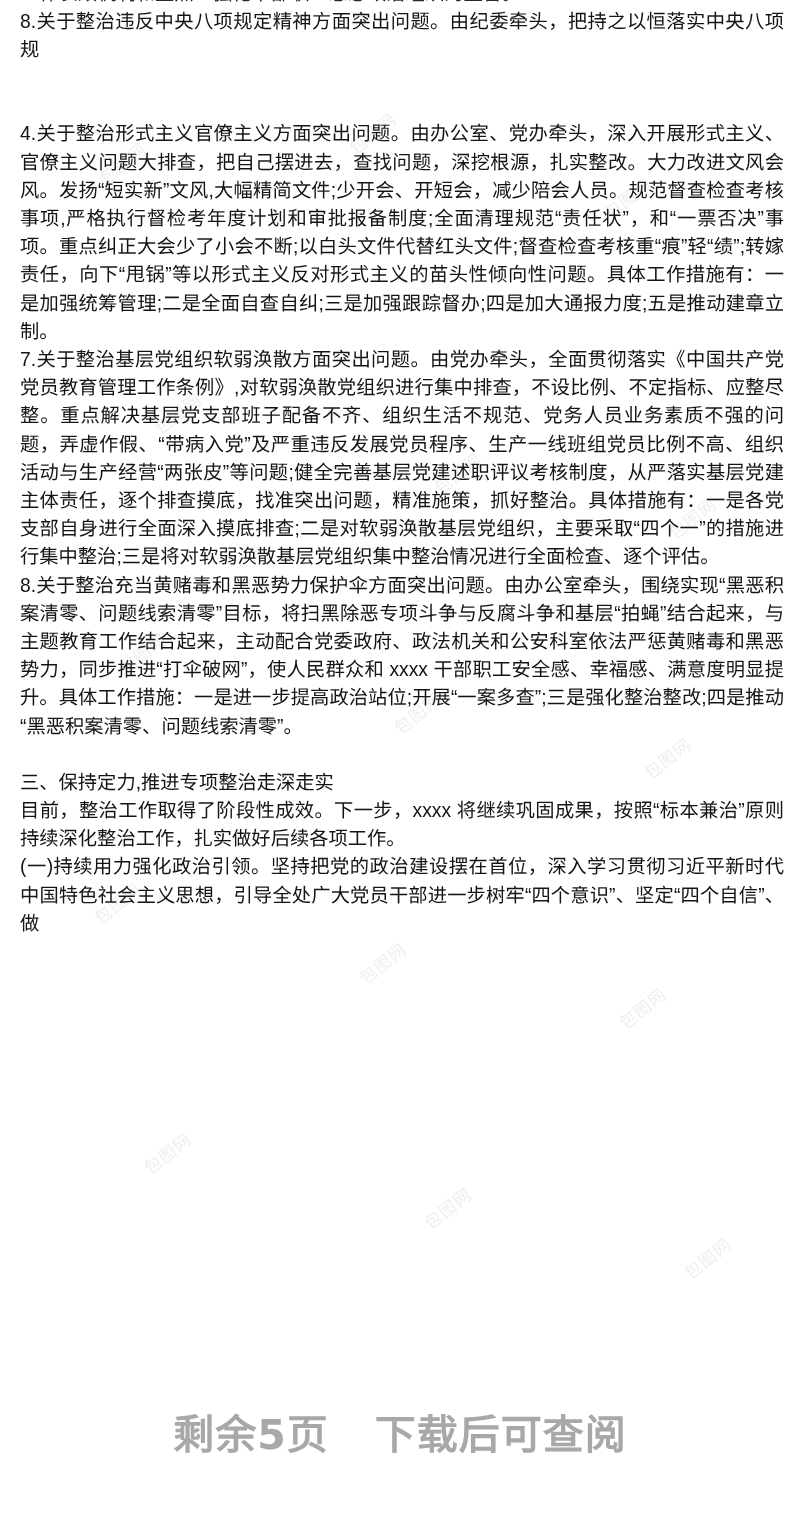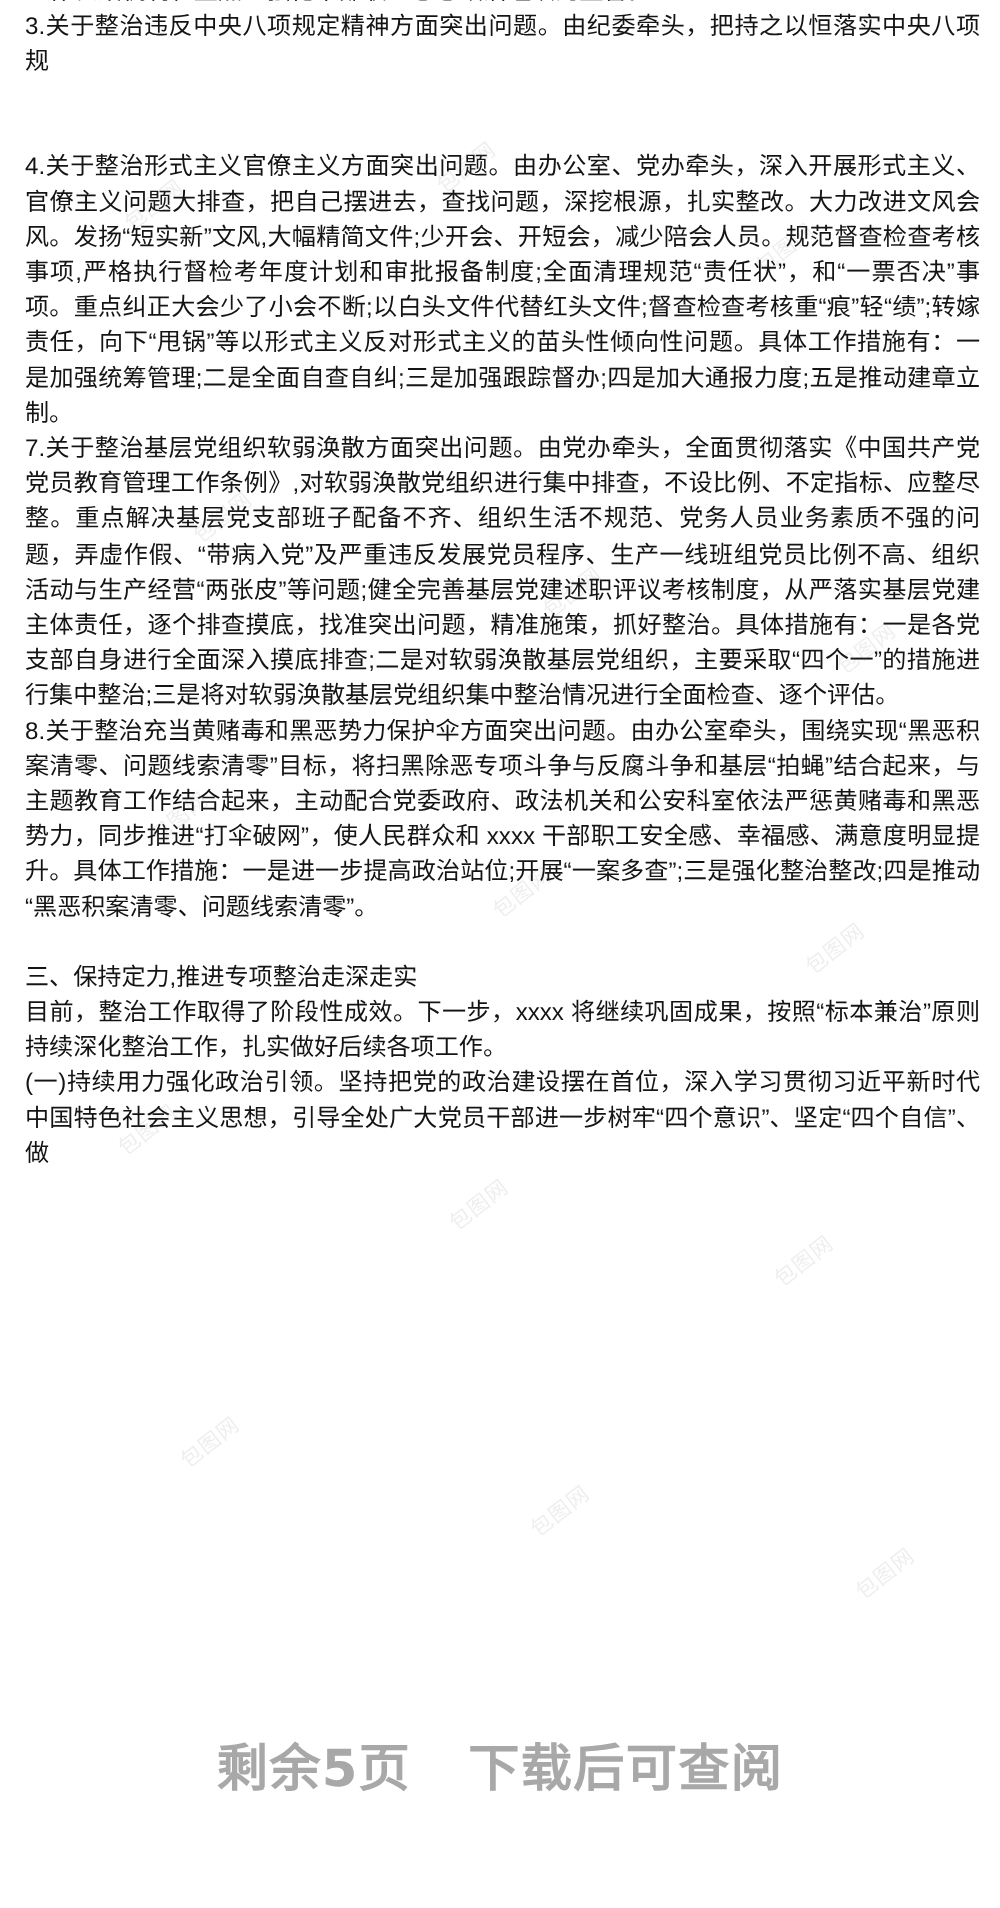--- a/index.html
+++ b/index.html
@@ -83,20 +83,21 @@
   }
 
   
   #footer-notice {
     position:absolute;
     left:0;
     top:1395px;
     width:800px;
     height:80px;
     display:flex;
+    align-items:center;
     justify-content:center;
     z-index:4;
   }
   #footer-notice .notice-text {
     font-family:"DejaVu Sans","Liberation Sans",sans-serif;
     font-weight:bold;
     font-size:41px;
     color:#a8a8a8;
     letter-spacing:1px;
     white-space:pre;
@@ -125,21 +126,21 @@
     <div class="wm" style="left:420px; top:1195px;">包图网</div>
     <div class="wm" style="left:680px; top:1245px;">包图网</div>
   </div>
 
   <div id="doc-body">
 
     <div class="clipped-top">
       <div class="para">工作长效机制和重点：强化干部职工思想政治组织的监督。</div>
     </div>
 
-    <div class="para">3.关于整治违反中央八项规定精神方面突出问题。由纪委牵头，把持之以恒落实中央八项规</div>
+    <div class="para">8.关于整治违反中央八项规定精神方面突出问题。由纪委牵头，把持之以恒落实中央八项规</div>
 
     <div class="page-gap"></div>
 
     <div class="para">4.关于整治形式主义官僚主义方面突出问题。由办公室、党办牵头，深入开展形式主义、官僚主义问题大排查，把自己摆进去，查找问题，深挖根源，扎实整改。大力改进文风会风。发扬“短实新”文风,大幅精简文件;少开会、开短会，减少陪会人员。规范督查检查考核事项,严格执行督检考年度计划和审批报备制度;全面清理规范“责任状”，和“一票否决”事项。重点纠正大会少了小会不断;以白头文件代替红头文件;督查检查考核重“痕”轻“绩”;转嫁责任，向下“甩锅”等以形式主义反对形式主义的苗头性倾向性问题。具体工作措施有：一是加强统筹管理;二是全面自查自纠;三是加强跟踪督办;四是加大通报力度;五是推动建章立制。</div>
     <div class="para">7.关于整治基层党组织软弱涣散方面突出问题。由党办牵头，全面贯彻落实《中国共产党党员教育管理工作条例》,对软弱涣散党组织进行集中排查，不设比例、不定指标、应整尽整。重点解决基层党支部班子配备不齐、组织生活不规范、党务人员业务素质不强的问题，弄虚作假、“带病入党”及严重违反发展党员程序、生产一线班组党员比例不高、组织活动与生产经营“两张皮”等问题;健全完善基层党建述职评议考核制度，从严落实基层党建主体责任，逐个排查摸底，找准突出问题，精准施策，抓好整治。具体措施有：一是各党支部自身进行全面深入摸底排查;二是对软弱涣散基层党组织，主要采取“四个一”的措施进行集中整治;三是将对软弱涣散基层党组织集中整治情况进行全面检查、逐个评估。</div>
     <div class="para">8.关于整治充当黄赌毒和黑恶势力保护伞方面突出问题。由办公室牵头，围绕实现“黑恶积案清零、问题线索清零”目标，将扫黑除恶专项斗争与反腐斗争和基层“拍蝇”结合起来，与主题教育工作结合起来，主动配合党委政府、政法机关和公安科室依法严惩黄赌毒和黑恶势力，同步推进“打伞破网”，使人民群众和 xxxx 干部职工安全感、幸福感、满意度明显提升。具体工作措施：一是进一步提高政治站位;开展“一案多查”;三是强化整治整改;四是推动“黑恶积案清零、问题线索清零”。</div>
 
     <div class="blank-line"></div>
 
     <div class="para">三、保持定力,推进专项整治走深走实</div>

